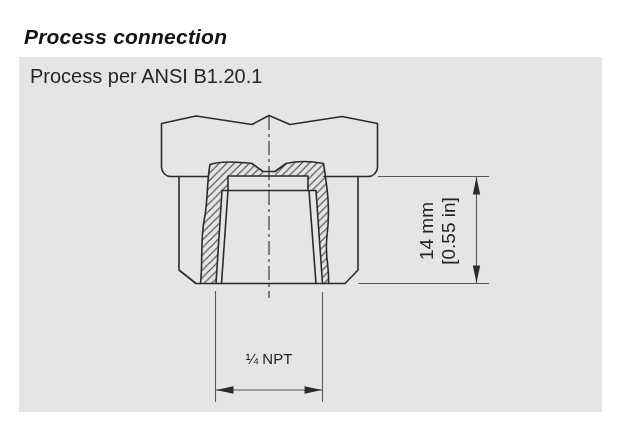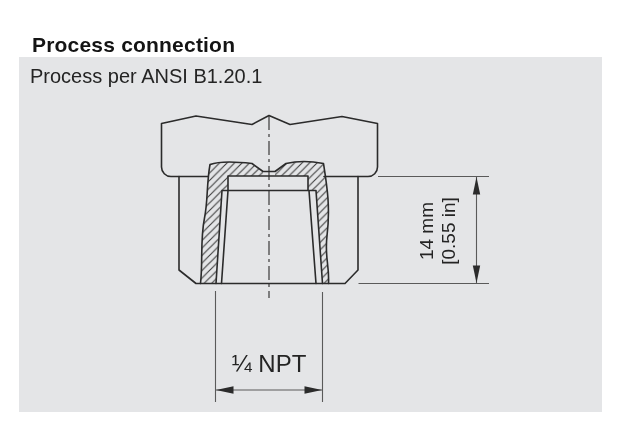--- a/index.html
+++ b/index.html
@@ -3,27 +3,27 @@
 <meta charset="utf-8">
 <style>
   :root{
     --page-bg:#ffffff; --panel-bg:#e4e5e7; --line:#2b2b2b; --dim-line:#5a5a5a;
     --hatch:#3d3d3d; --text:#242424; --title:#141414;
   }
   html,body{margin:0;padding:0;}
   body{width:622px;height:430px;background:var(--page-bg);
        font-family:"Liberation Sans",sans-serif;}
   .page{position:relative;width:622px;height:430px;background:var(--page-bg);overflow:hidden;}
-  .title{position:absolute;left:20px;top:21px;margin:12px;
-         font-size:21px;font-weight:bold;color:var(--title);letter-spacing:.2px;}
+  .title{position:absolute;left:20px;top:21px;margin:4px;
+         font-size:21px;font-weight:bold;color:var(--title);letter-spacing:.2px;font-style:italic;}
   .panel{position:absolute;left:19px;top:57px;width:583px;height:355px;background:var(--panel-bg);}
   .subtitle{position:absolute;left:30px;top:65px;font-size:20px;color:var(--text);white-space:nowrap;}
   .drawing{position:absolute;left:0;top:0;}
   .thread-label{position:absolute;left:269px;top:350px;transform:translateX(-50%);
-                font-size:24px;color:var(--text);white-space:nowrap;}
+                font-size:15px;color:var(--text);white-space:nowrap;}
   .height-label{position:absolute;left:438px;top:231px;
                 transform:translate(-50%,-50%) rotate(-90deg);
                 font-size:19px;line-height:22px;color:var(--text);
                 text-align:center;white-space:nowrap;}
   
   .ln{stroke:var(--line);stroke-width:1.6;fill:none;stroke-linecap:round;stroke-linejoin:round;}
   .thin{stroke:var(--dim-line);stroke-width:1.1;fill:none;}
   .cl{stroke:var(--line);stroke-width:1.1;fill:none;stroke-dasharray:14 4 3 4;}
   .arr{fill:var(--line);stroke:none;}
   .hatchfill{fill:url(#hatch);stroke:none;fill-rule:evenodd;}

